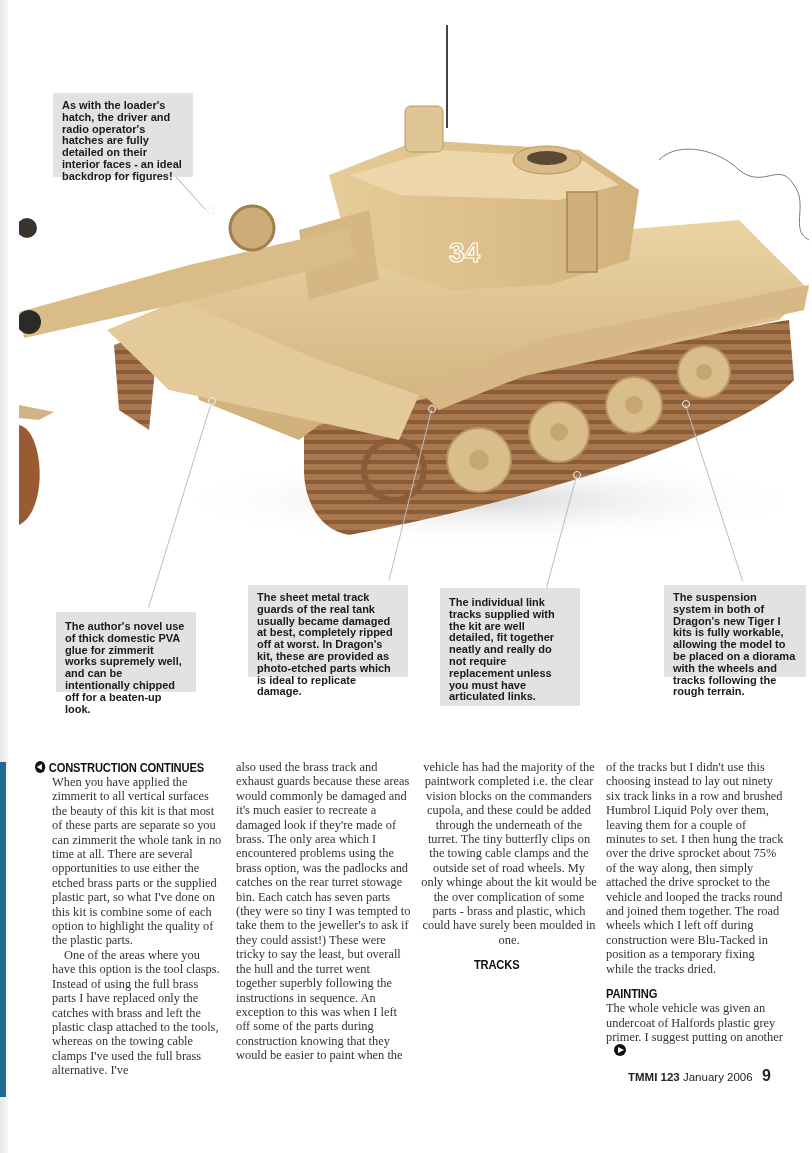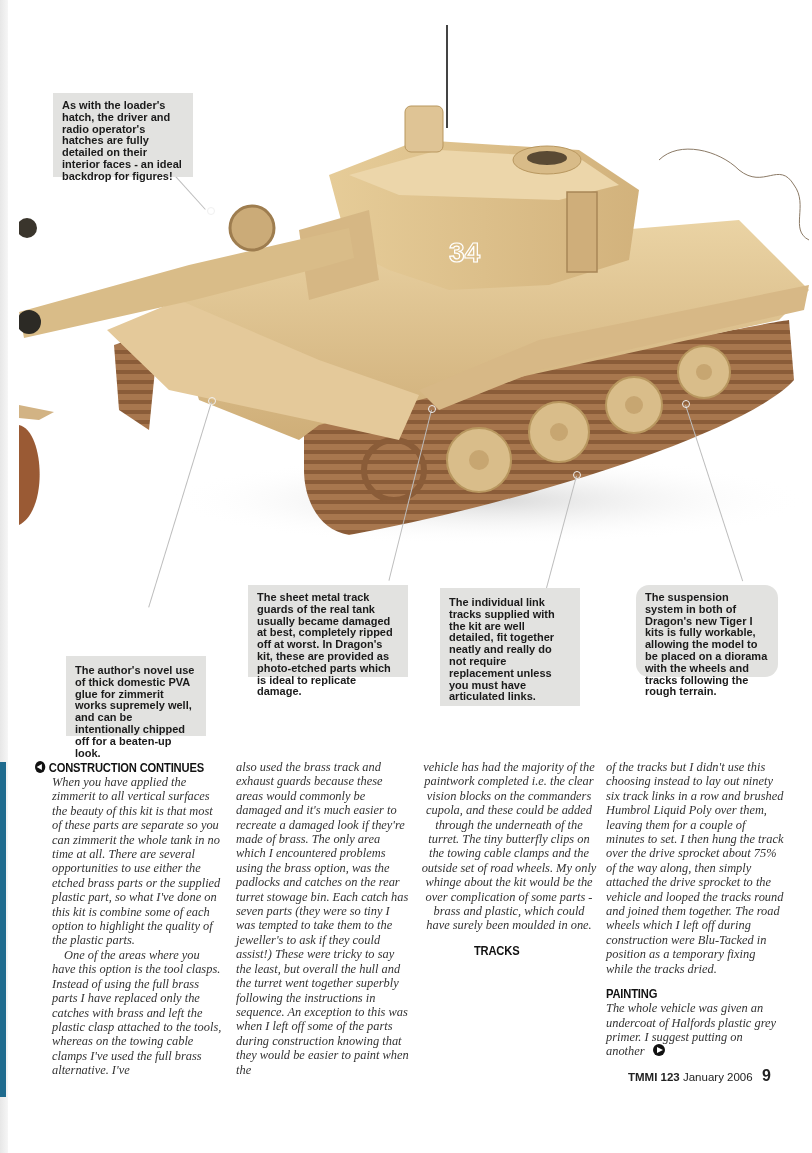--- a/index.html
+++ b/index.html
@@ -5,21 +5,21 @@
   html, body { margin: 0; padding: 0; }
   body { width: 812px; height: 1153px; position: relative; overflow: hidden; background: #ffffff; font-family: "Liberation Serif", serif; color: #2a2a2a; }
   .page-edge { position: absolute; left: 0; top: 0; width: 8px; height: 1153px; background: linear-gradient(90deg, #e7e7e7, #f6f6f6); }
   .edge-band { position: absolute; left: 0; top: 762px; width: 6px; height: 335px; background: #1f6b8e; }
   .photo { position: absolute; left: 0; top: 0; width: 812px; height: 570px; padding-left: 19px; }
   .photo svg { width: 100%; height: 100%; display: block; }
   .caption { position: absolute; background: #e2e2e0; font-family: "Liberation Sans", sans-serif; font-weight: bold; font-size: 11px; line-height: 11.8px; color: #1a1a1a; padding: 7px 9px; box-sizing: border-box; }
   .leader { position: absolute; background: #bdbdbd; transform-origin: 0 0; height: 1.3px; }
   .dot { position: absolute; width: 8px; height: 8px; border: 1.5px solid #f0f0f0; border-radius: 50%; box-sizing: border-box; }
   .col { position: absolute; top: 760px; font-size: 12.4px; line-height: 14.4px; color: #333; }
-  .col p { margin: 0; font-style: italic; }
+  .col p { margin: 0; }
   .col p.indent { text-indent: 12px; }
   .head { font-family: "Liberation Sans", sans-serif; font-weight: bold; font-size: 13px; letter-spacing: -0.2px; color: #111; line-height: 15px; transform: scaleX(0.86); transform-origin: left; white-space: nowrap; }
   .head-gap { margin-top: 10px; }
   .arrow-left { display: inline-block; width: 12px; height: 12px; border-radius: 50%; background: #111; position: relative; vertical-align: -1px; margin-right: 4px; }
   .arrow-left::after { content: ""; position: absolute; left: 2px; top: 3px; border-right: 6px solid #fff; border-top: 3px solid transparent; border-bottom: 3px solid transparent; }
   .arrow-right { display: inline-block; width: 12px; height: 12px; border-radius: 50%; background: #111; position: relative; vertical-align: -1px; margin-left: 8px; }
   .arrow-right::after { content: ""; position: absolute; left: 4px; top: 3px; border-left: 6px solid #fff; border-top: 3px solid transparent; border-bottom: 3px solid transparent; }
   .footer { position: absolute; left: 628px; top: 1067px; font-family: "Liberation Sans", sans-serif; font-size: 11.5px; color: #222; white-space: nowrap; }
   .footer .mag { font-weight: bold; }
   .footer .pg { font-weight: bold; font-size: 16px; margin-left: 6px; }
@@ -117,30 +117,30 @@
 
 <div class="leader" style="left:577px; top:476px; width:128px; transform: rotate(105deg);"></div>
 <div class="dot" style="left:573px; top:471px;"></div>
 
 <div class="leader" style="left:686px; top:405px; width:185px; transform: rotate(72deg);"></div>
 <div class="dot" style="left:682px; top:400px;"></div>
 
 <div class="caption" style="left:53px; top:93px; width:140px; height:84px;">
   <span>As with the loader's hatch, the driver and radio operator's hatches are fully detailed on their interior faces - an ideal backdrop for figures!</span>
 </div>
-<div class="caption" style="left:66px; top:612px; width:140px; height:80px; padding-top:9px;margin-top:44px;">
+<div class="caption" style="left:56px; top:612px; width:140px; height:80px; padding-top:9px;">
   <span>The author's novel use of thick domestic PVA glue for zimmerit works supremely well, and can be intentionally chipped off for a beaten-up look.</span>
 </div>
 <div class="caption" style="left:248px; top:585px; width:160px; height:92px;">
   <span>The sheet metal track guards of the real tank usually became damaged at best, completely ripped off at worst. In Dragon's kit, these are provided as photo-etched parts which is ideal to replicate damage.</span>
 </div>
 <div class="caption" style="left:440px; top:588px; width:140px; height:118px; padding-top:9px;">
   <span>The individual link tracks supplied with the kit are well detailed, fit together neatly and really do not require replacement unless you must have articulated links.</span>
 </div>
-<div class="caption" style="left:636px; top:585px; width:142px; height:92px;border-radius:13px;">
+<div class="caption" style="left:664px; top:585px; width:142px; height:92px;">
   <span>The suspension system in both of Dragon's new Tiger I kits is fully workable, allowing the model to be placed on a diorama with the wheels and tracks following the rough terrain.</span>
 </div>
 
 <div class="col" style="left:35px; width:190px;">
   <div class="head">
     <span class="arrow-left"></span><span>CONSTRUCTION CONTINUES</span>
   </div>
   <p style="padding-left:17px;">When you have applied the zimmerit to all vertical surfaces the beauty of this kit is that most of these parts are separate so you can  zimmerit the whole tank in no time at all. There are several opportunities to use either the etched brass parts or the supplied plastic part, so what I've done on this kit is combine some of each option to highlight the quality of the plastic parts.</p>
   <p class="indent" style="padding-left:17px;">One of the areas where you have this option is the tool clasps. Instead of using the full brass parts I have replaced only the catches with brass and left the plastic clasp attached to the tools, whereas on the towing cable clamps I've used the full brass alternative. I've</p>
 </div>

